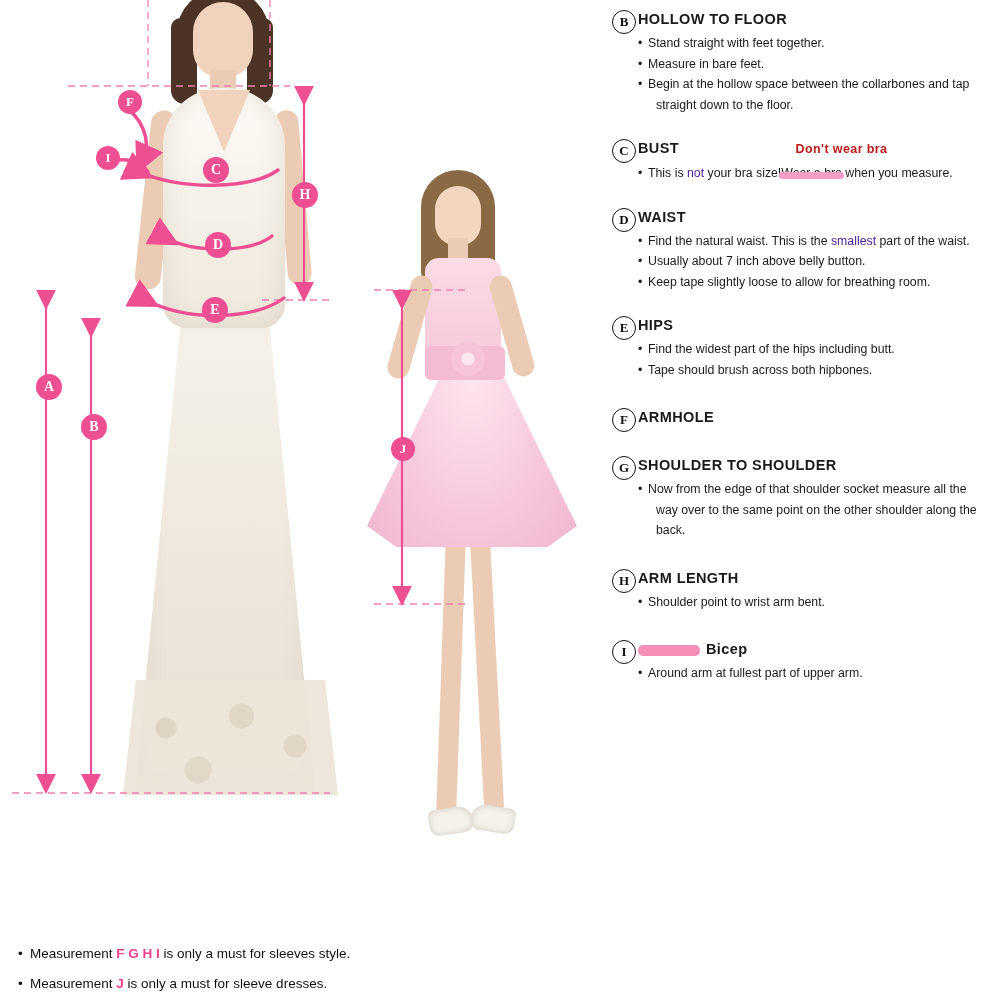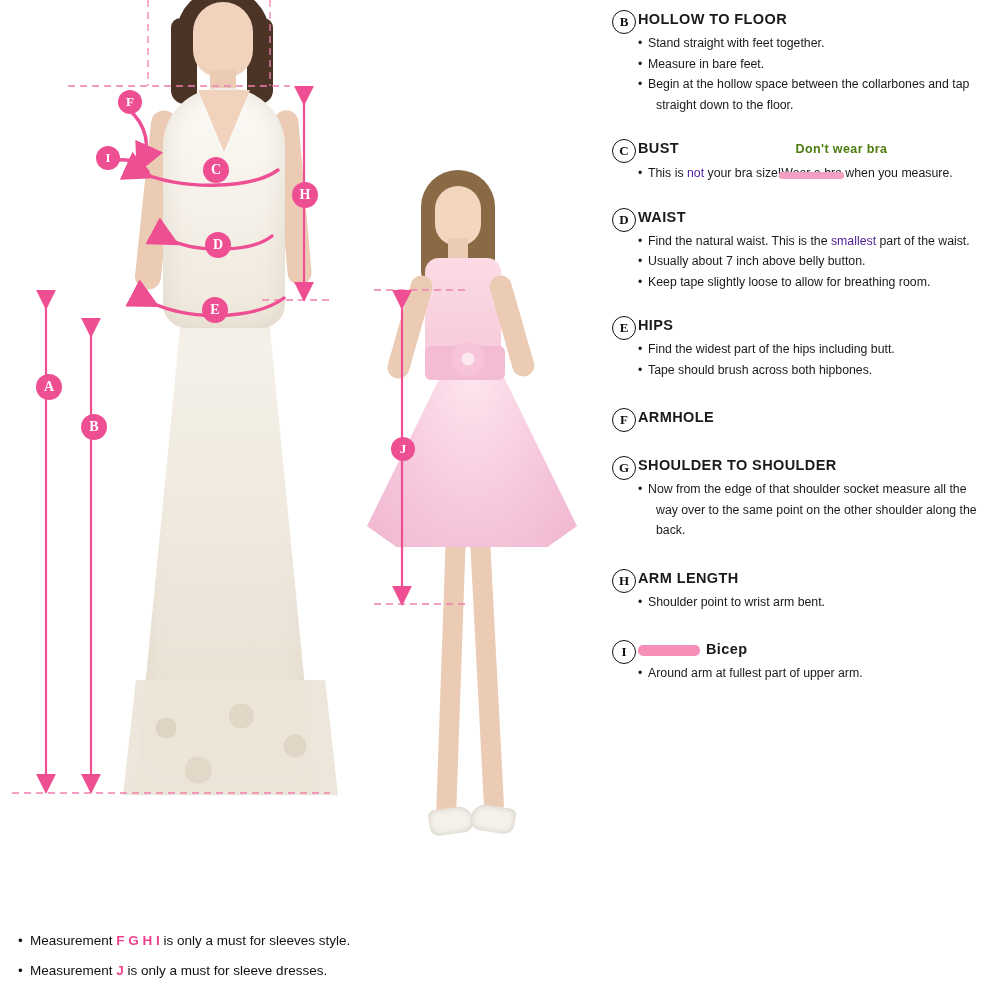--- a/index.html
+++ b/index.html
@@ -307,21 +307,21 @@
     content: "\2022";
     position: absolute;
     left: 0;
     top: 0;
   }
   .entry li.cont::before { content: ""; }
   .entry li.cont { padding-left: 18px; }
   .pink { color: #4c1d95; }
   .pink-b { color: #ef3f8e; font-weight: bold; }
   .red-note {
-    color: #4d7c0f;
+    color: #b91c1c;
     font-weight: bold;
     font-size: 12.5px;
   }
   .strike-box {
     display: inline-block;
     position: relative;
   }
   .strike-box::after {
     content: "";
     position: absolute;
@@ -338,21 +338,21 @@
     background: #f58fb8;
     border-radius: 5px;
     vertical-align: middle;
     margin-right: 6px;
   }
 
   
   #footnotes {
     position: absolute;
     left: 18px;
-    bottom: 14px;
+    bottom: 1px;
     width: 560px;
   }
   #footnotes div {
     font-size: 13.5px;
     line-height: 30px;
     color: #111;
     padding-left: 12px;
     position: relative;
   }
   #footnotes div::before {

